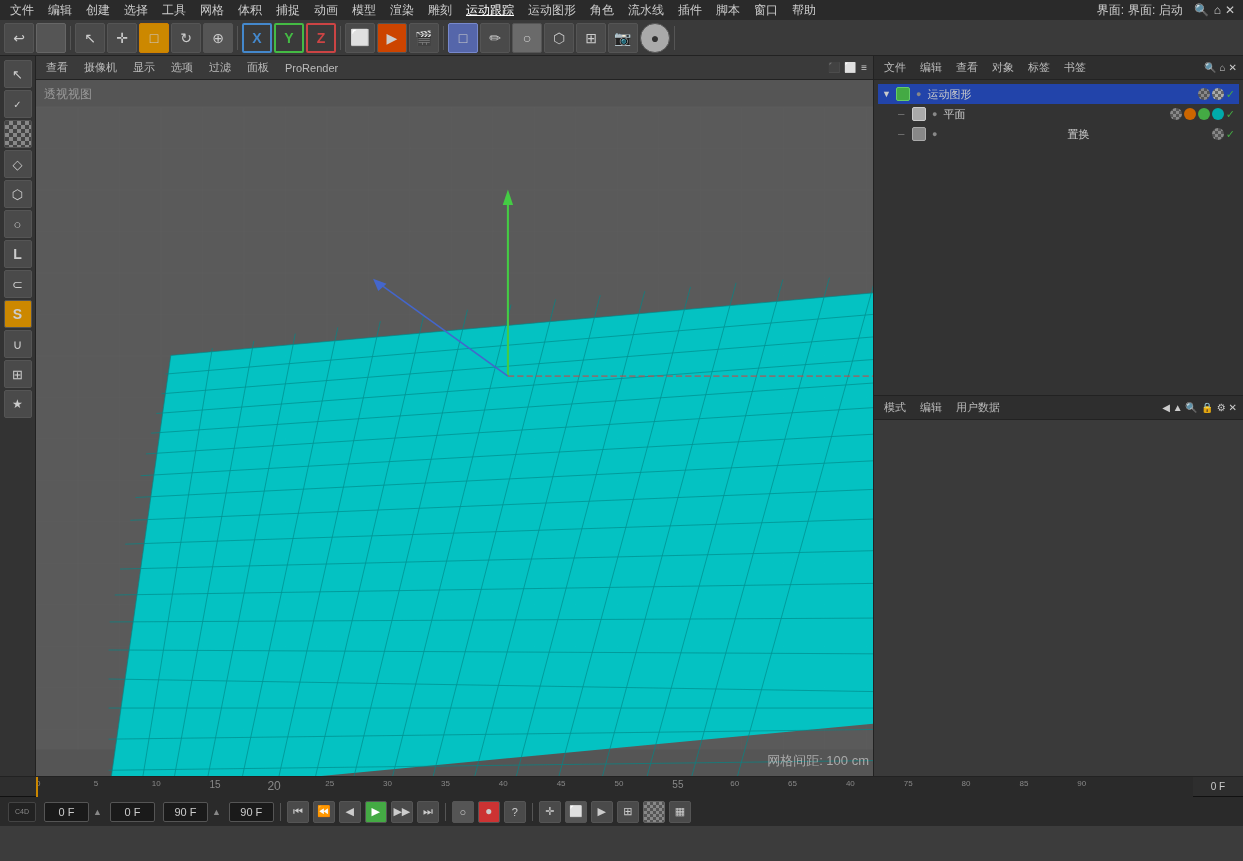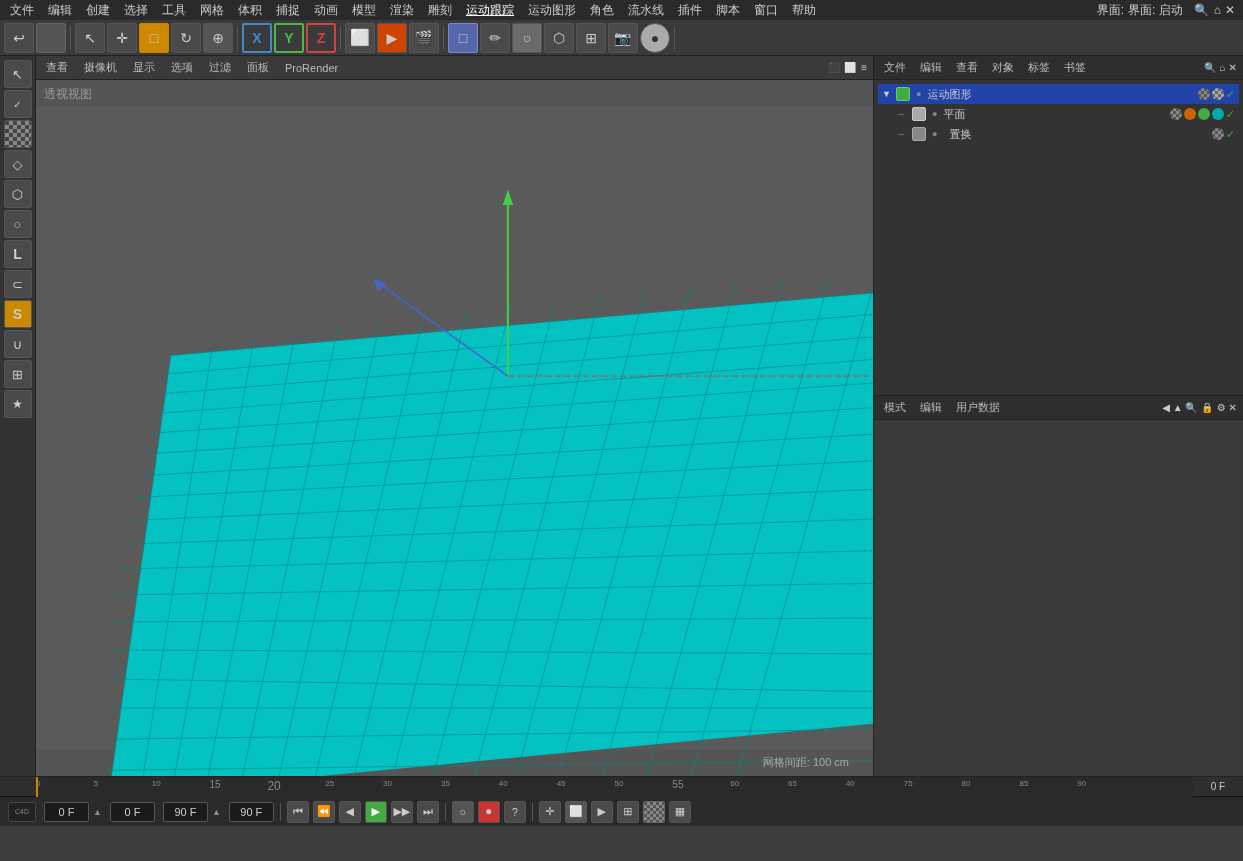--- a/index.html
+++ b/index.html
@@ -151,22 +151,22 @@
       position: absolute;
       top: 6px;
       left: 8px;
       font-size: 12px;
       color: #999;
     }
 
     .viewport-grid-info {
       position: absolute;
       bottom: 6px;
-      right: 24px;
-      font-size: 11px;
+      right: 4px;
+      font-size: 13px;
       color: #aaa;
     }
 
     
     #right-panel {
       width: 370px;
       background: #333;
       display: flex;
       flex-direction: column;
       border-left: 1px solid #222;
@@ -544,21 +544,21 @@
             <div class="mat-dot green-dot"></div>
             <div class="mat-dot teal-dot"></div>
             <div style="color:#44aa44; font-size:11px;">✓</div>
           </div>
         </div>
 
         <div class="tree-item" style="padding-left:20px;">
           <span style="width:10px; font-size:9px; color:#888;">─</span>
           <span style="width:14px; height:14px; background:#888888; display:inline-block; border-radius:2px; border:1px solid #aaa; flex-shrink:0;"></span>
           <span style="margin-left:2px; font-size:9px; color:#888;">●</span>
-          <span style="flex:1; margin-left:8px;">置换</span>
+          <span style="flex:1; margin-left:8px;text-align:center;">置换</span>
           <div class="material-dots">
             <div class="mat-dot checkerboard"></div>
             <div style="color:#44aa44; font-size:11px;">✓</div>
           </div>
         </div>
       </div>
     </div>
 
     <div id="right-panel-bottom">
       <div id="right-panel-bottom-header">

